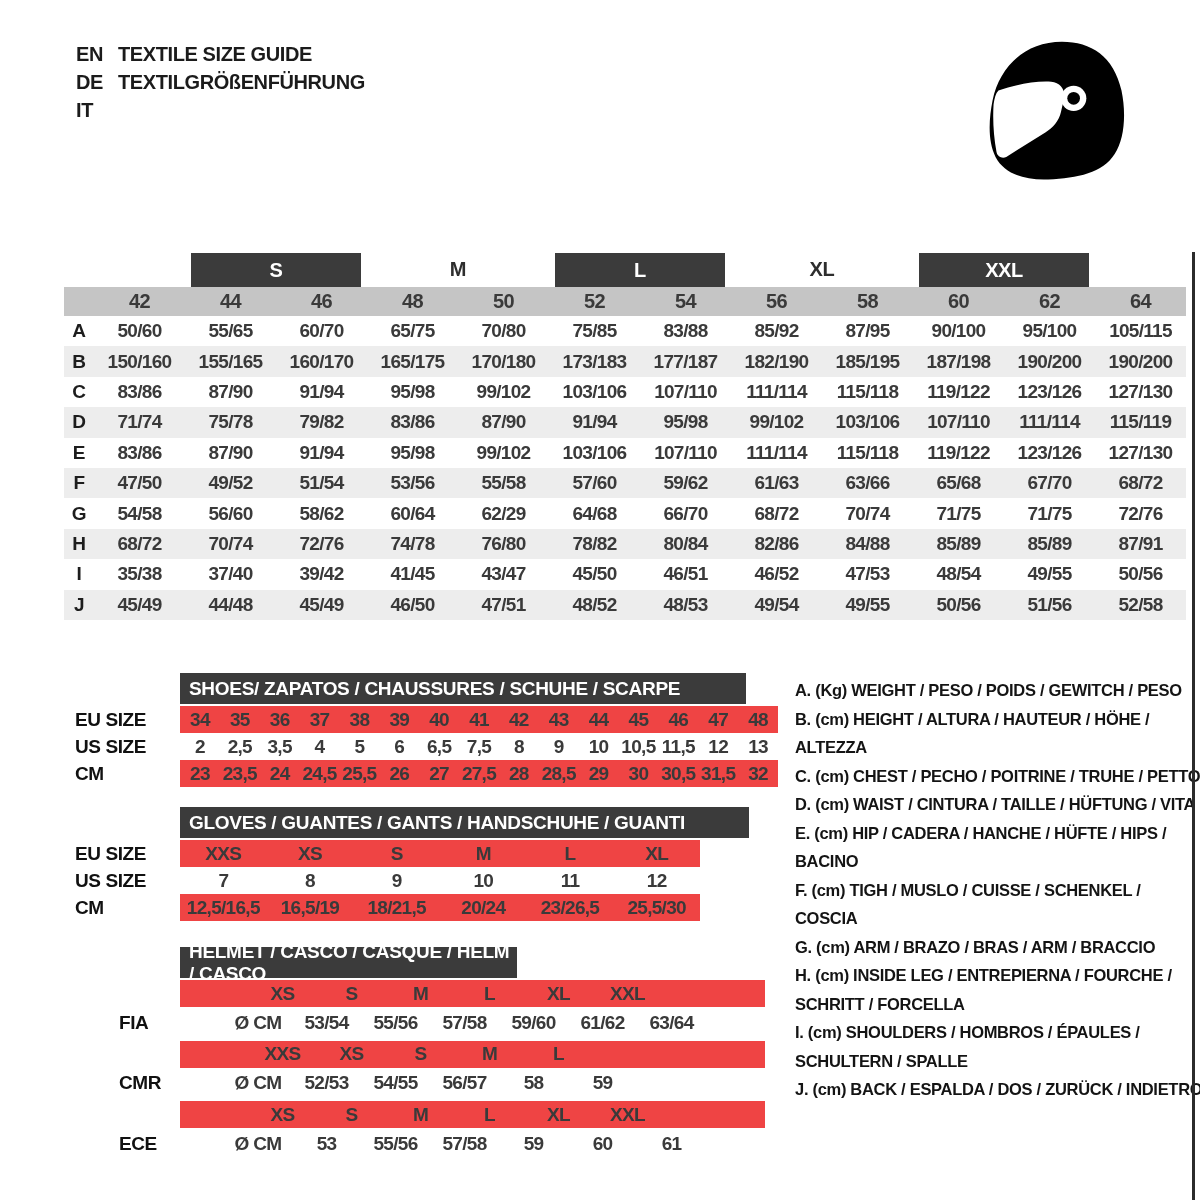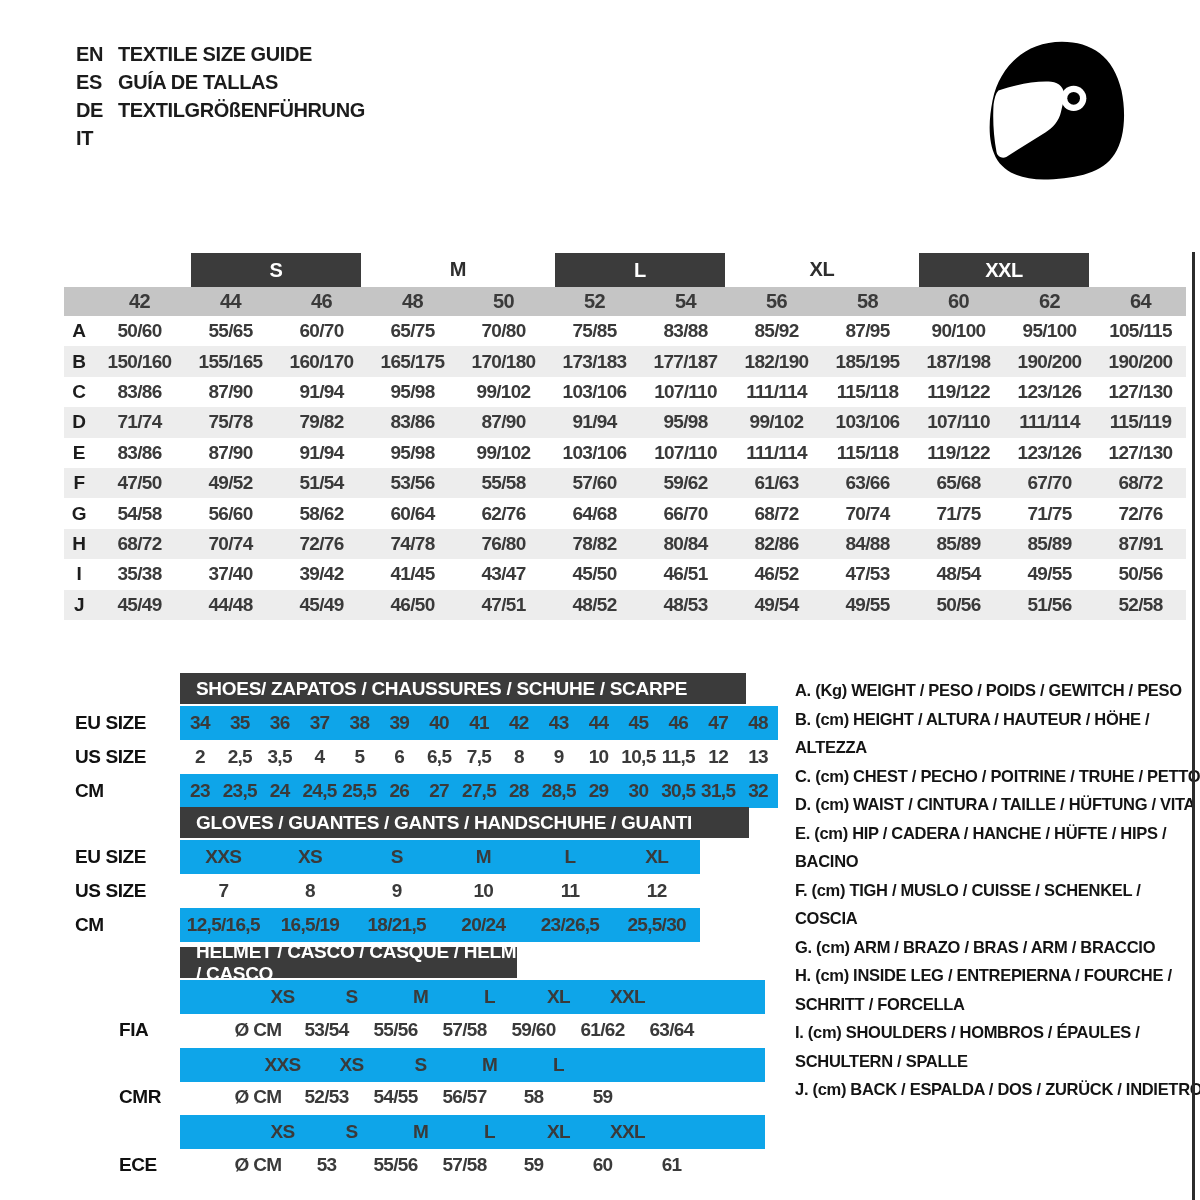--- a/index.html
+++ b/index.html
@@ -25,35 +25,35 @@
     font-weight:bold;font-size:20px;color:#3a3a3a;letter-spacing:-0.6px;}
   .m-row{height:30.4px;}
   .m-row.stripe{background:#ededed;}
   .m-letter{display:flex;align-items:center;justify-content:center;
     font-weight:bold;font-size:19px;color:#1d1d1d;letter-spacing:-0.4px;}
   .m-val{display:flex;align-items:center;justify-content:center;
     font-weight:bold;font-size:19px;color:#3a3a3a;letter-spacing:-0.7px;}
   
   .bar{position:absolute;height:31px;background:#3b3b3b;color:#fff;
     display:flex;align-items:center;font-weight:bold;font-size:19px;
-    padding-left:16px;letter-spacing:-0.3px;box-sizing:border-box;}
+    padding-left:9px;letter-spacing:-0.3px;box-sizing:border-box;}
   #shoesBar{left:180px;top:673px;width:566px;}
   #glovesBar{left:180px;top:807px;width:569px;}
   #helmetBar{left:180px;top:947px;width:337px;}
   
   .sec-rows{position:absolute;left:75px;}
   #shoesRows{top:706px;width:703px;}
   #glovesRows{top:840px;width:625px;}
   #helmetRows{top:980px;width:690px;}
   .sec-row{display:flex;align-items:stretch;}
-  .h30{height:34px;justify-content:flex-end;} .h31{height:31px;margin-left:44px;}
+  .h30{height:27px;justify-content:flex-end;} .h31{height:31px;margin-left:44px;}
   .sec-label{width:105px;flex:0 0 105px;display:flex;align-items:center;
     font-weight:bold;font-size:19px;color:#111;letter-spacing:-0.4px;}
   .sec-vals{flex:1;display:grid;}
-  .sec-vals.stripe{background:#0ea5e9;}
+  .sec-vals.stripe{background:#ef4444;}
   .cols15{grid-template-columns:repeat(15,1fr);}
   .cols6{grid-template-columns:repeat(6,1fr);}
   .helmet-cols{grid-template-columns:68px repeat(6,69px) 1fr;}
   .sec-val{display:flex;align-items:center;justify-content:center;
     font-weight:bold;font-size:19px;color:#3a3a3a;letter-spacing:-0.7px;}
   .sec-val.unit{color:#3a3a3a;}
   .gap{margin-top:2.5px;}
   
   .legend{position:absolute;left:795px;top:676px;width:412px;}
   .legend-item{font-weight:bold;font-size:16.5px;line-height:28.5px;
@@ -64,24 +64,20 @@
 </style>
 </head>
 <body>
 
 <div class="page">
 
   <div class="lang-list">
       <div class="lang-row">
         <span class="lang-code">EN</span>
         <span class="lang-title">TEXTILE SIZE GUIDE</span>
-      </div>
-      <div class="lang-row">
-        <span class="lang-code">ES</span>
-        <span class="lang-title">GUÍA DE TALLAS</span>
       </div>
       <div class="lang-row">
         <span class="lang-code">DE</span>
         <span class="lang-title">TEXTILGRÖßENFÜHRUNG</span>
       </div>
       <div class="lang-row">
         <span class="lang-code">IT</span>
       </div>
     </div>
 
@@ -205,21 +201,21 @@
           <div class="m-val">65/68</div>
           <div class="m-val">67/70</div>
           <div class="m-val">68/72</div>
         </div>
         <div class="m-grid m-row">
           <div class="m-letter">G</div>
           <div class="m-val">54/58</div>
           <div class="m-val">56/60</div>
           <div class="m-val">58/62</div>
           <div class="m-val">60/64</div>
-          <div class="m-val">62/76</div>
+          <div class="m-val">62/29</div>
           <div class="m-val">64/68</div>
           <div class="m-val">66/70</div>
           <div class="m-val">68/72</div>
           <div class="m-val">70/74</div>
           <div class="m-val">71/75</div>
           <div class="m-val">71/75</div>
           <div class="m-val">72/76</div>
         </div>
         <div class="m-grid m-row stripe">
           <div class="m-letter">H</div>

